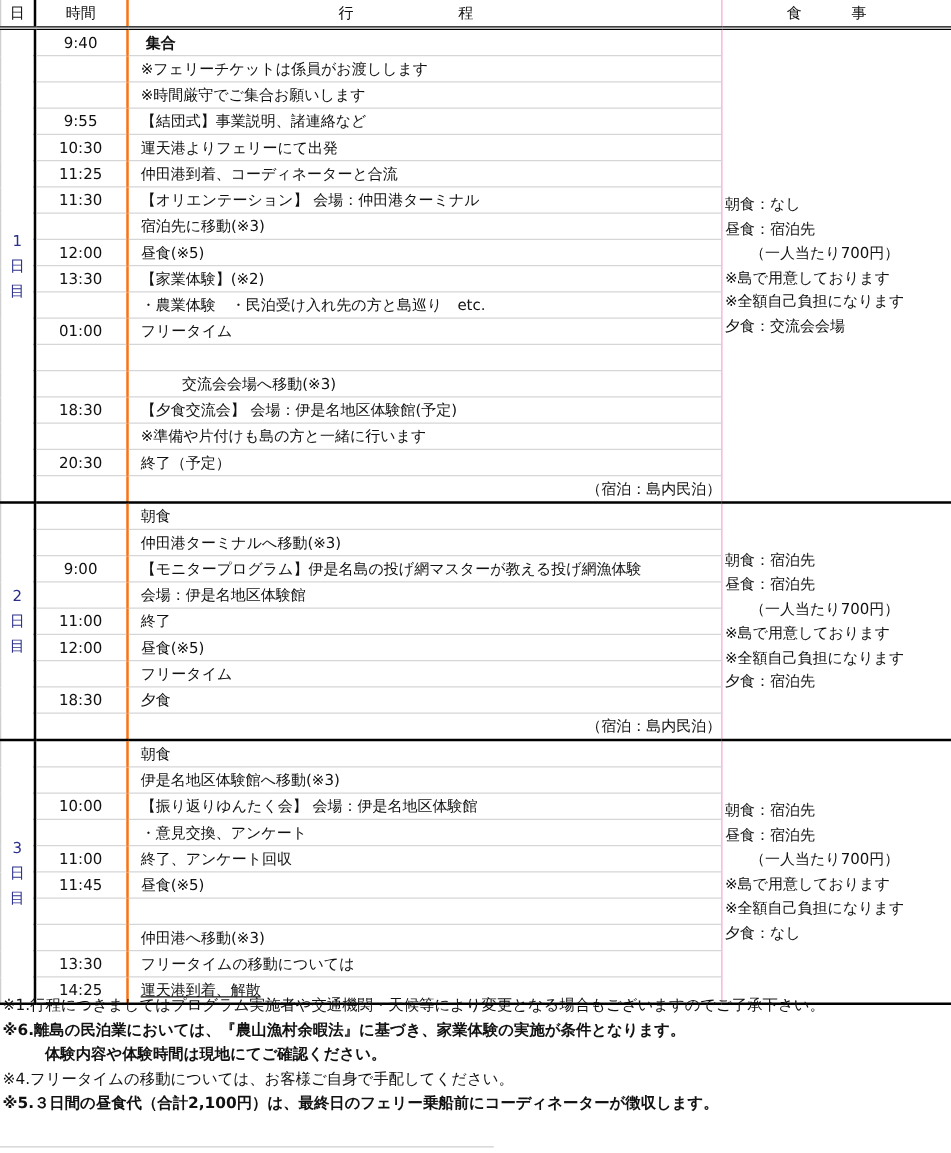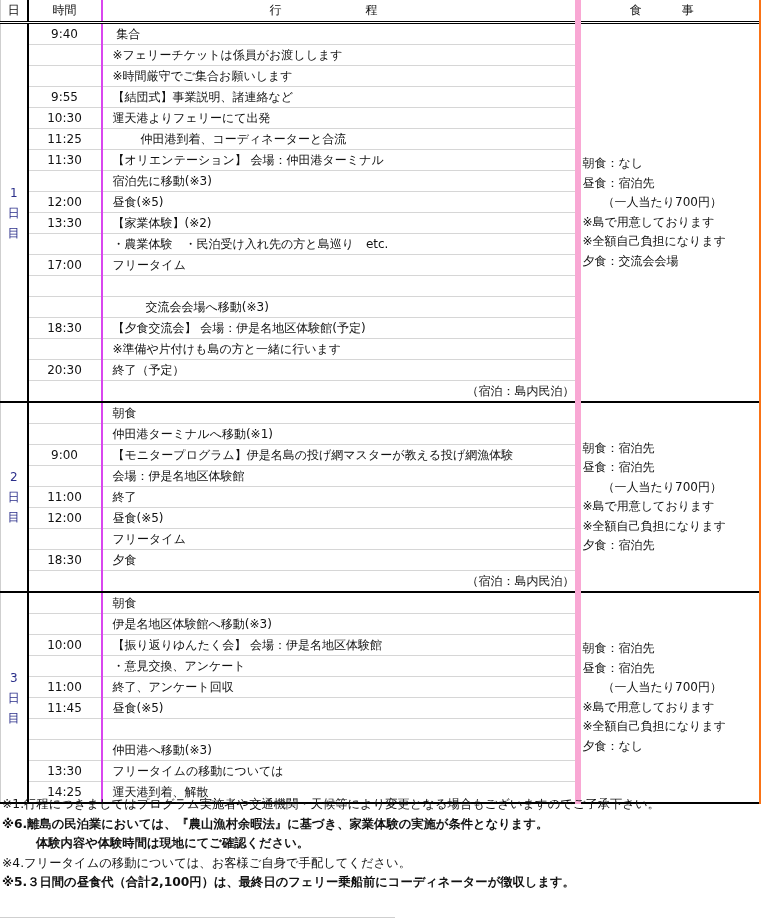--- a/index.html
+++ b/index.html
@@ -3,23 +3,23 @@
 <meta charset="utf-8">
 <style>
   html, body { margin: 0; padding: 0; background: #ffffff; }
   body { width: 761px; height: 922px; position: relative; overflow: hidden;
          font-family: "DejaVu Sans", "Liberation Sans", sans-serif; color: #111; }
   .sheet { position: absolute; left: 0; top: 0; width: 761px; }
   table.sched { border-collapse: collapse; table-layout: fixed; width: 761px; font-size: 12px; }
   table.sched td, table.sched th { padding: 0; height: 20px; line-height: 20px; overflow: hidden; white-space: nowrap; }
   th { font-weight: normal; height: 21px !important; line-height: 21px !important; border-bottom: 3px double #000; }
   .c-day { width: 27px; text-align: center; border-left: 1px solid #cfcfcf; border-right: 2px solid #000; color: #2b2f8a; }
-  .c-time { width: 73px; text-align: center; border-right: 2px solid #d946ef; }
-  .c-act { width: 474px; padding-left: 10px !important; border-right: 6px solid #f9a8d4; }
-  .c-meal { width: 183px; border-right: 5px solid #f97316; vertical-align: middle; padding-left: 2px !important; }
+  .c-time { width: 73px; text-align: center; border-right: 2px solid #f97316; }
+  .c-act { width: 474px; padding-left: 10px !important; border-right: 1px solid #f9a8d4; }
+  .c-meal { width: 183px; border-right: 2px solid #f97316; vertical-align: middle; padding-left: 2px !important; }
   th.c-day { color: #111; }
   tr.r td.c-time, tr.r td.c-act { border-bottom: 1px solid #d6d6d6; }
   tr.day-end td { border-bottom: 2px solid #000 !important; }
   .bold { font-weight: normal; }
   .right { text-align: right; padding-right: 10px; }
   .daylabel { display: inline-block; line-height: 20px; white-space: normal; width: 14px; text-align: center; }
   .meal-lines div { line-height: 19.5px; height: 19.5px; white-space: nowrap; }
   .meal-lines .indent { padding-left: 20px; }
   .notes { position: absolute; left: 0; top: 795px; width: 761px; font-size: 12.3px; }
   .notes div { height: 19.5px; line-height: 19.5px; padding-left: 2px; white-space: nowrap; }
@@ -45,21 +45,21 @@
         <th class="c-day">日</th>
         <th class="c-time">時間</th>
         <th class="c-act" style="text-align:center;padding-left:0;"><span class="hdr-act-spc">行 程</span></th>
         <th class="c-meal" style="text-align:center;"><span class="hdr-meal-spc">食 事</span></th>
       </tr>
     </thead>
     <tbody id="tbody">
         <tr class="r">
           <td class="c-day" rowspan="18" style="border-bottom: 2px solid rgb(0, 0, 0);"><span class="daylabel"><div>1</div><div>日</div><div>目</div></span></td>
           <td class="c-time">9:40</td>
-          <td class="c-act"><span style="white-space: pre;"> 集合</span></td>
+          <td class="c-act"><span style="white-space: pre; font-weight: bold;"> 集合</span></td>
           <td class="c-meal" rowspan="18" style="border-bottom: 2px solid rgb(0, 0, 0);">
             <div class="meal-lines">
               <div>朝食：なし</div>
               <div>昼食：宿泊先</div>
               <div class="indent">（一人当たり700円）</div>
               <div>※島で用意しております</div>
               <div>※全額自己負担になります</div>
               <div>夕食：交流会会場</div>
             </div>
           </td>
@@ -75,21 +75,21 @@
         <tr class="r">
           <td class="c-time">9:55</td>
           <td class="c-act bold"><span style="white-space: pre;">【結団式】事業説明、諸連絡など</span></td>
         </tr>
         <tr class="r">
           <td class="c-time">10:30</td>
           <td class="c-act"><span style="white-space: pre;">運天港よりフェリーにて出発</span></td>
         </tr>
         <tr class="r">
           <td class="c-time">11:25</td>
-          <td class="c-act"><span style="white-space: pre; margin-left: 28px;">仲田港到着、コーディネーターと合流</span></td>
+          <td class="c-act"><span style="white-space: pre;">仲田港到着、コーディネーターと合流</span></td>
         </tr>
         <tr class="r">
           <td class="c-time">11:30</td>
           <td class="c-act"><span class="bold">【オリエンテーション】</span><span style="white-space: pre;"> 会場：仲田港ターミナル</span></td>
         </tr>
         <tr class="r">
           <td class="c-time"></td>
           <td class="c-act"><span style="white-space: pre;">宿泊先に移動(※3)</span></td>
         </tr>
         <tr class="r">
@@ -98,21 +98,21 @@
         </tr>
         <tr class="r">
           <td class="c-time">13:30</td>
           <td class="c-act bold"><span style="white-space: pre;">【家業体験】(※2)</span></td>
         </tr>
         <tr class="r">
           <td class="c-time"></td>
           <td class="c-act"><span style="white-space: pre;">・農業体験　・民泊受け入れ先の方と島巡り　etc.</span></td>
         </tr>
         <tr class="r">
-          <td class="c-time">17:00</td>
+          <td class="c-time">01:00</td>
           <td class="c-act"><span style="white-space: pre;">フリータイム</span></td>
         </tr>
         <tr class="r">
           <td class="c-time"></td>
           <td class="c-act"><span style="white-space: pre;"></span></td>
         </tr>
         <tr class="r">
           <td class="c-time"></td>
           <td class="c-act"><span style="white-space: pre; margin-left: 33px;">交流会会場へ移動(※3)</span></td>
         </tr>
@@ -142,21 +142,21 @@
               <div>昼食：宿泊先</div>
               <div class="indent">（一人当たり700円）</div>
               <div>※島で用意しております</div>
               <div>※全額自己負担になります</div>
               <div>夕食：宿泊先</div>
             </div>
           </td>
         </tr>
         <tr class="r">
           <td class="c-time"></td>
-          <td class="c-act"><span style="white-space: pre;">仲田港ターミナルへ移動(※1)</span></td>
+          <td class="c-act"><span style="white-space: pre;">仲田港ターミナルへ移動(※3)</span></td>
         </tr>
         <tr class="r">
           <td class="c-time">9:00</td>
           <td class="c-act bold"><span style="white-space: pre;">【モニタープログラム】伊是名島の投げ網マスターが教える投げ網漁体験</span></td>
         </tr>
         <tr class="r">
           <td class="c-time"></td>
           <td class="c-act"><span style="white-space: pre;">会場：伊是名地区体験館</span></td>
         </tr>
         <tr class="r">
@@ -221,21 +221,21 @@
         <tr class="r">
           <td class="c-time"></td>
           <td class="c-act"><span style="white-space: pre;">仲田港へ移動(※3)</span></td>
         </tr>
         <tr class="r">
           <td class="c-time">13:30</td>
           <td class="c-act"><span style="white-space: pre;">フリータイムの移動については</span></td>
         </tr>
         <tr class="r day-end">
           <td class="c-time">14:25</td>
-          <td class="c-act"><span style="white-space: pre;">運天港到着、解散</span></td>
+          <td class="c-act"><span style="white-space: pre; text-decoration: underline;">運天港到着、解散</span></td>
         </tr>
       </tbody>
   </table>
 
   <div class="notes" id="notes">
       <div class="">※1.行程につきましてはプログラム実施者や交通機関・天候等により変更となる場合もございますのでご了承下さい。</div>
       <div class="b">※6.離島の民泊業においては、『農山漁村余暇法』に基づき、家業体験の実施が条件となります。</div>
       <div class="b ind">体験内容や体験時間は現地にてご確認ください。</div>
       <div class="">※4.フリータイムの移動については、お客様ご自身で手配してください。</div>
       <div class="b">※5.３日間の昼食代（合計2,100円）は、最終日のフェリー乗船前にコーディネーターが徴収します。</div>

